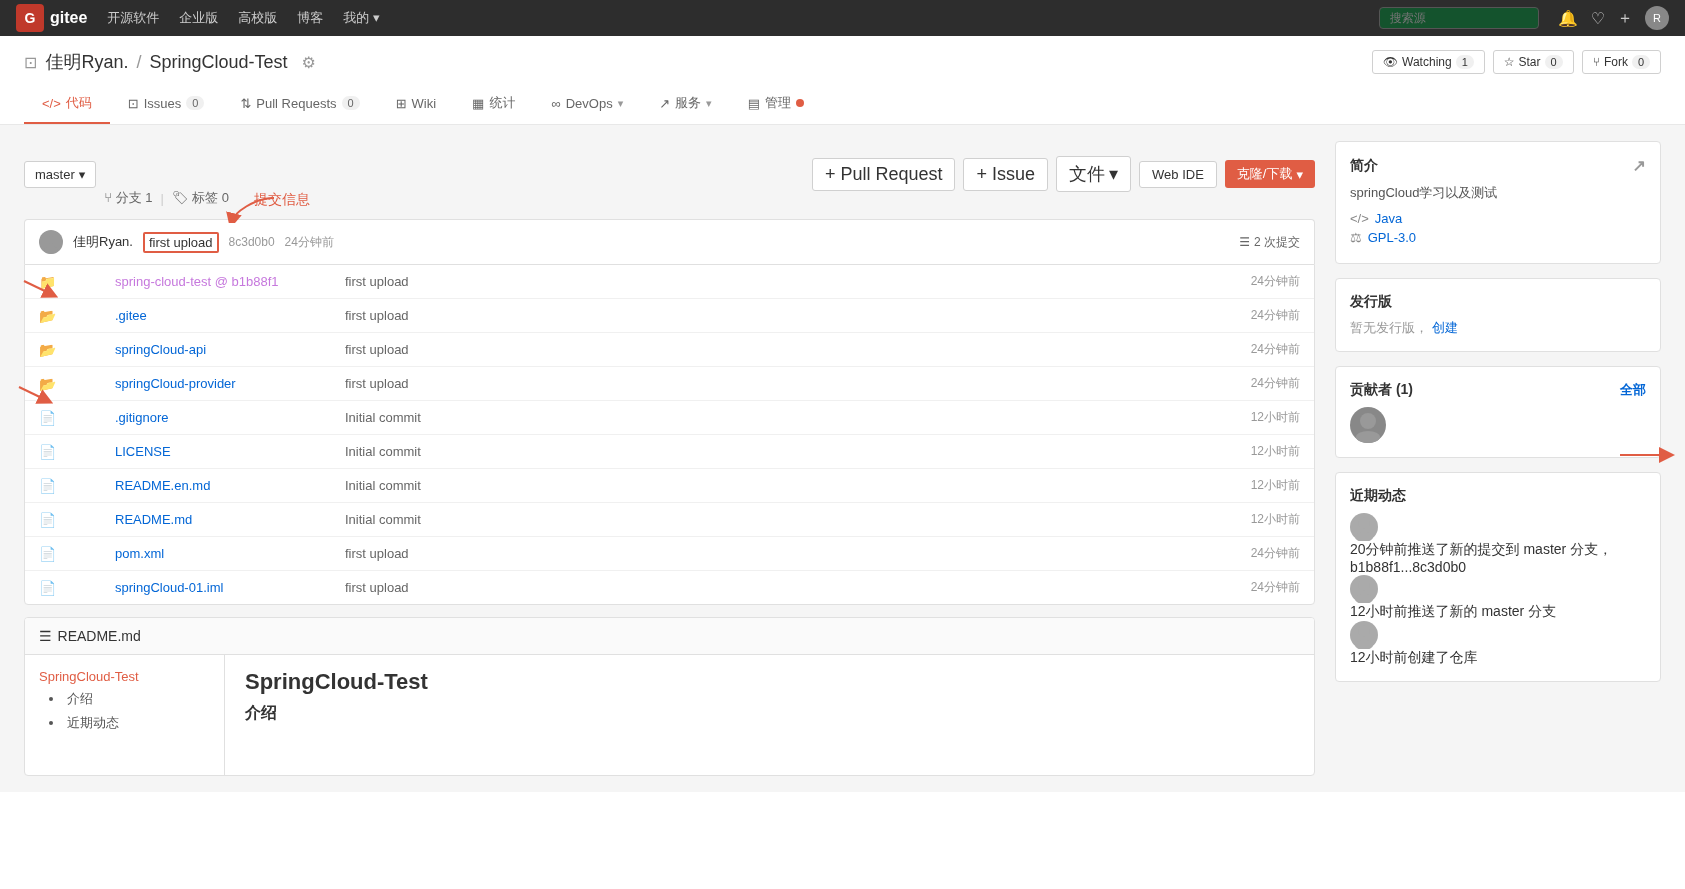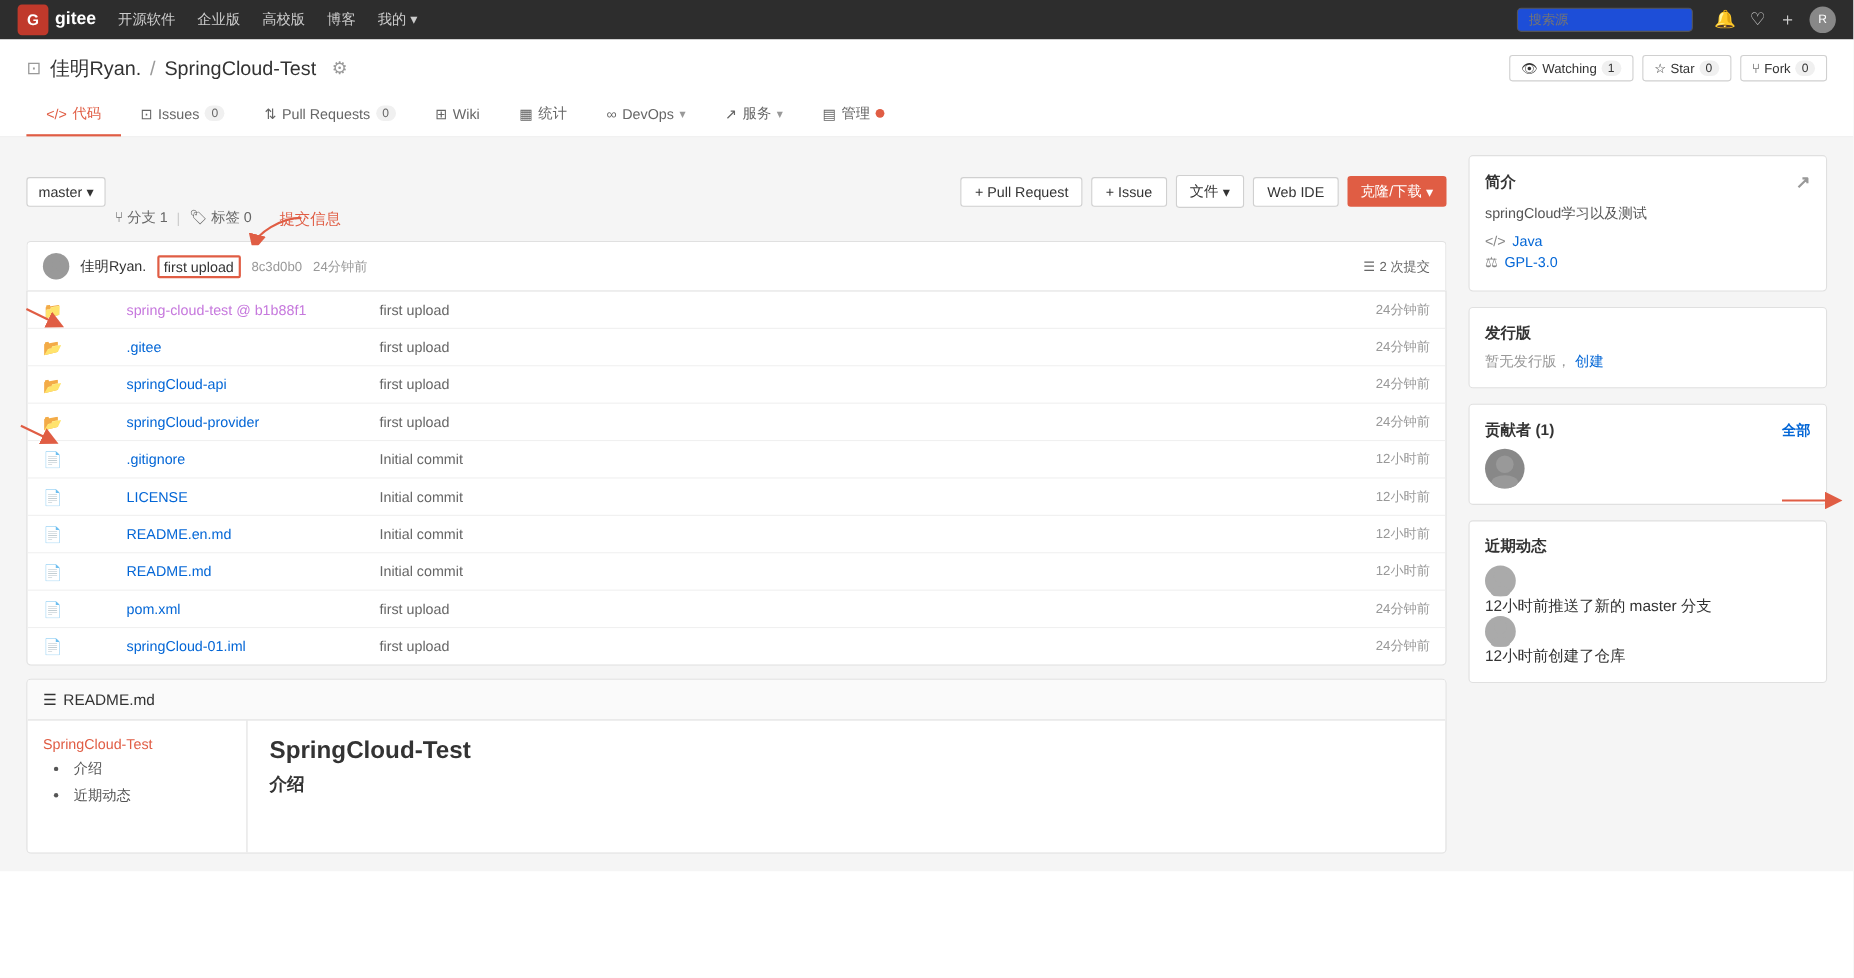--- a/index.html
+++ b/index.html
@@ -35,21 +35,21 @@
       font-weight: bold;
     }
     .top-nav .nav-item {
       color: #ccc;
       font-size: 13px;
       cursor: pointer;
       white-space: nowrap;
     }
     .top-nav .search-box {
       margin-left: auto;
-      background: #1d4ed8;
+      background: #14532d;
       border: 1px solid #555;
       border-radius: 4px;
       padding: 3px 10px;
       color: #ccc;
       font-size: 12px;
       width: 160px;
     }
     .top-nav .nav-icons {
       display: flex;
       align-items: center;
@@ -192,21 +192,21 @@
       font-size: 13px;
       color: #666;
       margin-top: 48px;
     }
     .toolbar-meta span { cursor: pointer; }
     .toolbar-spacer { flex: 1; }
     .btn-outline {
       border: 1px solid #d0d0d0;
       border-radius: 3px;
       padding: 5px 12px;
-      font-size: 13px;
+      font-size: 18px;
       cursor: pointer;
       background: #fff;
       color: #333;
       display: flex;
       align-items: center;
       gap: 4px;
     }
     .btn-webide {
       border: 1px solid #d0d0d0;
       border-radius: 3px;
@@ -755,28 +755,37 @@
         <div class="sidebar-section-title">
           <span>近期动态</span>
         </div>
         <div class="activity-item">
           <div class="activity-avatar">
             <svg width="28" height="28" viewBox="0 0 28 28">
                 <circle cx="14" cy="10" r="6" fill="#aaa"></circle>
                 <ellipse cx="14" cy="24" rx="9" ry="5" fill="#aaa"></ellipse>
               </svg>
           </div>
-          <span class="activity-text">12小时前推送了新的 master 分支</span>
+          <span class="activity-text">20分钟前推送了新的提交到 master 分支，b1b88f1...8c3d0b0</span>
         </div>
         <div class="activity-item">
           <div class="activity-avatar">
             <svg width="28" height="28" viewBox="0 0 28 28">
                 <circle cx="14" cy="10" r="6" fill="#aaa"></circle>
                 <ellipse cx="14" cy="24" rx="9" ry="5" fill="#aaa"></ellipse>
               </svg>
           </div>
+          <span class="activity-text">12小时前推送了新的 master 分支</span>
+        </div>
+        <div class="activity-item">
+          <div class="activity-avatar">
+            <svg width="28" height="28" viewBox="0 0 28 28">
+                <circle cx="14" cy="10" r="6" fill="#aaa"></circle>
+                <ellipse cx="14" cy="24" rx="9" ry="5" fill="#aaa"></ellipse>
+              </svg>
+          </div>
           <span class="activity-text">12小时前创建了仓库</span>
         </div>
       </div>
 
     </div>
   </div>
 </div>
 
 </body></html>

